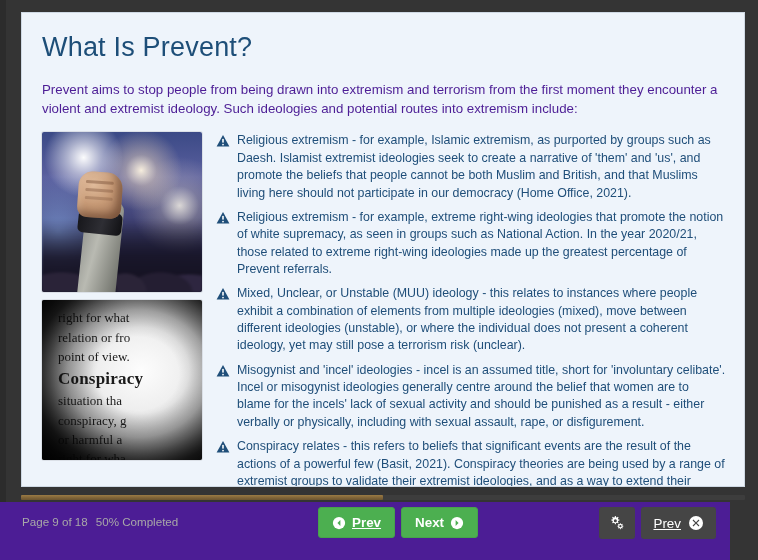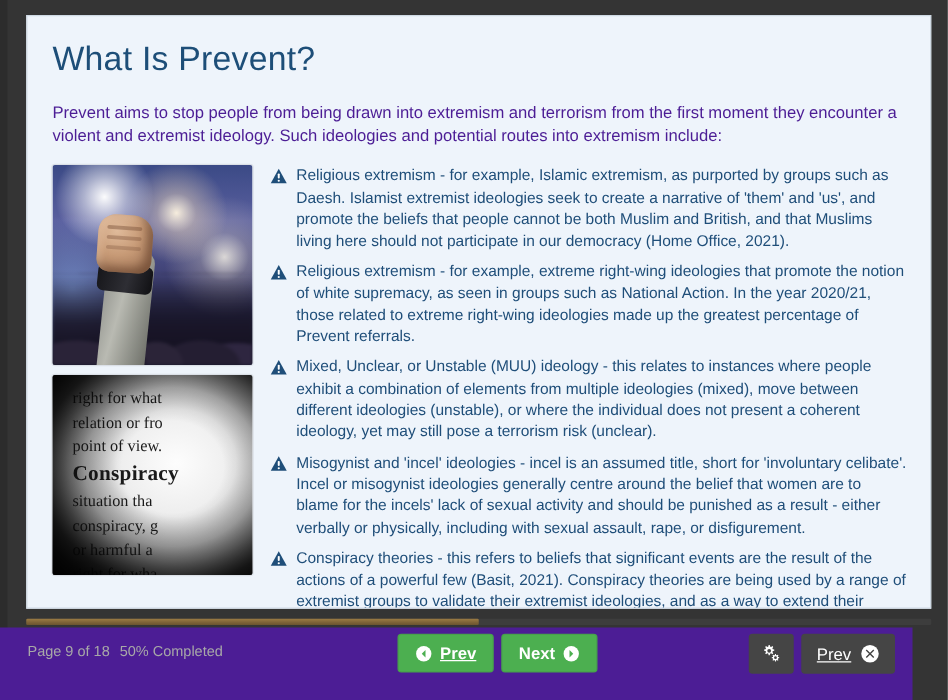--- a/index.html
+++ b/index.html
@@ -374,21 +374,21 @@
             </svg>
             <div class="bullet-body"><span class="bullet-term">Misogynist and 'incel' ideologies</span><span> - incel is an assumed title, short for 'involuntary celibate'. Incel or misogynist ideologies generally centre around the belief that women are to blame for the incels' lack of sexual activity and should be punished as a result - either verbally or physically, including with sexual assault, rape, or disfigurement.</span></div>
           </div>
 
           <div class="bullet">
             <svg class="warn-icon" viewBox="0 0 16 16">
               <path d="M8 1.2 L15.3 14.4 L0.7 14.4 Z" fill="#1f4e79"></path>
               <rect x="7.1" y="5.4" width="1.8" height="4.6" rx="0.8" fill="#ffffff"></rect>
               <circle cx="8" cy="12.1" r="1" fill="#ffffff"></circle>
             </svg>
-            <div class="bullet-body"><span class="bullet-term">Conspiracy theories</span><span> - this refers to beliefs that significant events are the result of the actions of a powerful few (Basit, 2021). Conspiracy theories are being used by a range of extremist groups to validate their extremist ideologies, and as a way to extend their messaging.</span></div>
+            <div class="bullet-body"><span class="bullet-term">Conspiracy relates</span><span> - this refers to beliefs that significant events are the result of the actions of a powerful few (Basit, 2021). Conspiracy theories are being used by a range of extremist groups to validate their extremist ideologies, and as a way to extend their messaging.</span></div>
           </div>
 
         </div>
       </div>
     </div>
   </div>
 
   <div class="progress-track">
     <div class="progress-fill" id="progress-fill" style="width: 50%;"></div>
   </div>

